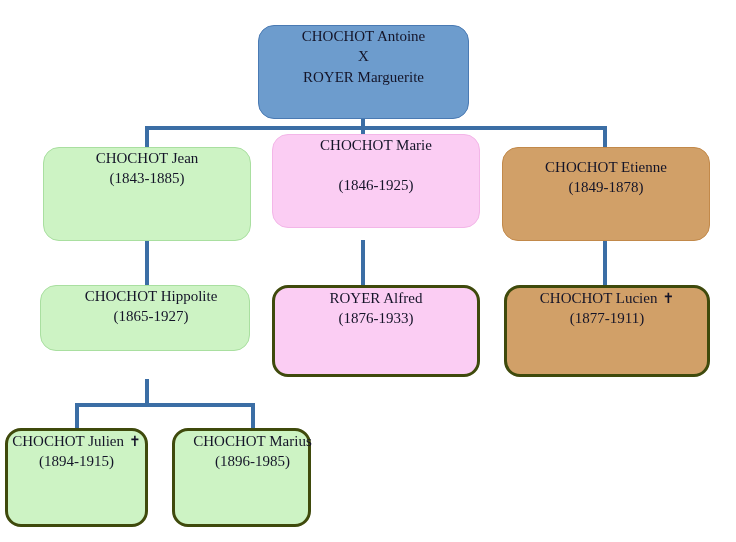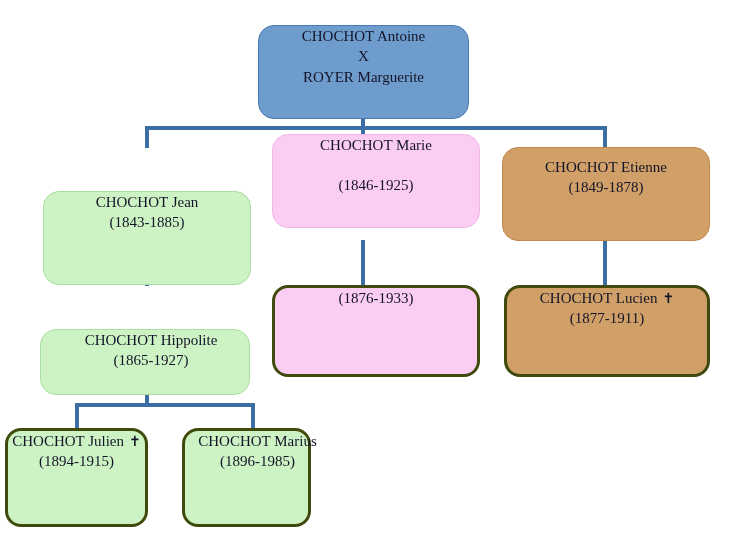--- a/index.html
+++ b/index.html
@@ -33,21 +33,20 @@
   .node .line { display: block; white-space: nowrap; }
 
   
   .theme-blue {
     background: #6d9ccd;
     border: 1.5px solid #4a7ab3;
   }
   .theme-green-soft {
     background: #cdf3c4;
     border: 1.5px solid #a9dfa0;
-    margin-top: 44px;
   }
   .theme-pink-soft {
     background: #fbcdf3;
     border: 1.5px solid #f3b6e8;
   }
   .theme-tan-soft {
     background: #d1a068;
     border: 1.5px solid #c2894a;
   }
   .theme-green-olive {
@@ -116,31 +115,32 @@
     <span class="line">CHOCHOT Etienne</span>
     <span class="line">(1849-1878)</span>
   </div>
 
   <div class="node theme-green-soft" style="left:40px; top:285px; width:210px; height:66px;padding-left:12px;">
     <span class="line">CHOCHOT Hippolite</span>
     <span class="line">(1865-1927)</span>
   </div>
 
   <div class="node theme-pink-olive" style="left:272px; top:285px; width:208px; height:92px;">
+    <span class="line">ROYER Alfred</span>
     <span class="line">(1876-1933)</span>
   </div>
 
   <div class="node theme-tan-olive" style="left:504px; top:285px; width:206px; height:92px;">
     <span class="line"><span>CHOCHOT Lucien</span><span class="cross" style="margin-left:5px;">✝</span></span>
     <span class="line">(1877-1911)</span>
   </div>
 
   <div class="node theme-green-olive" style="left:5px; top:428px; width:143px; height:99px;">
     <span class="line"><span>CHOCHOT Julien</span><span class="cross" style="margin-left:5px;">✝</span></span>
     <span class="line">(1894-1915)</span>
   </div>
 
-  <div class="node theme-green-olive" style="left:182px; top:428px; width:129px; height:99px;padding-left:22px;">
+  <div class="node theme-green-olive" style="left:172px; top:428px; width:139px; height:99px;padding-left:22px;">
     <span class="line">CHOCHOT Marius</span>
     <span class="line">(1896-1985)</span>
   </div>
 
 </div>
 
 </body></html>

